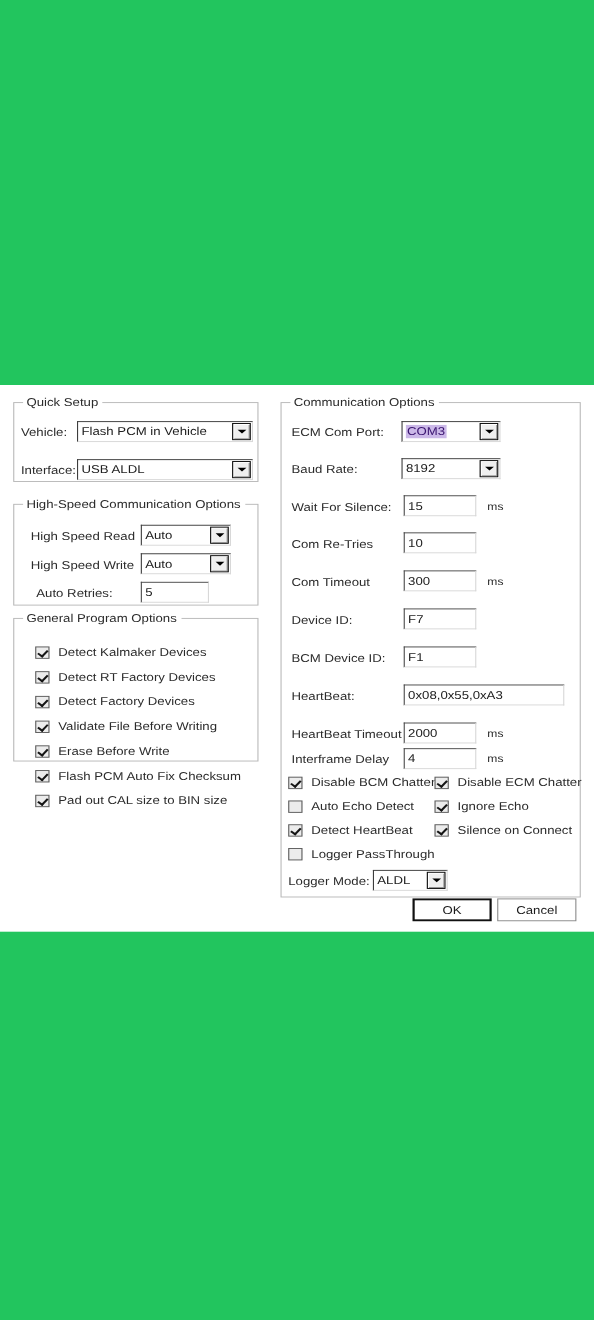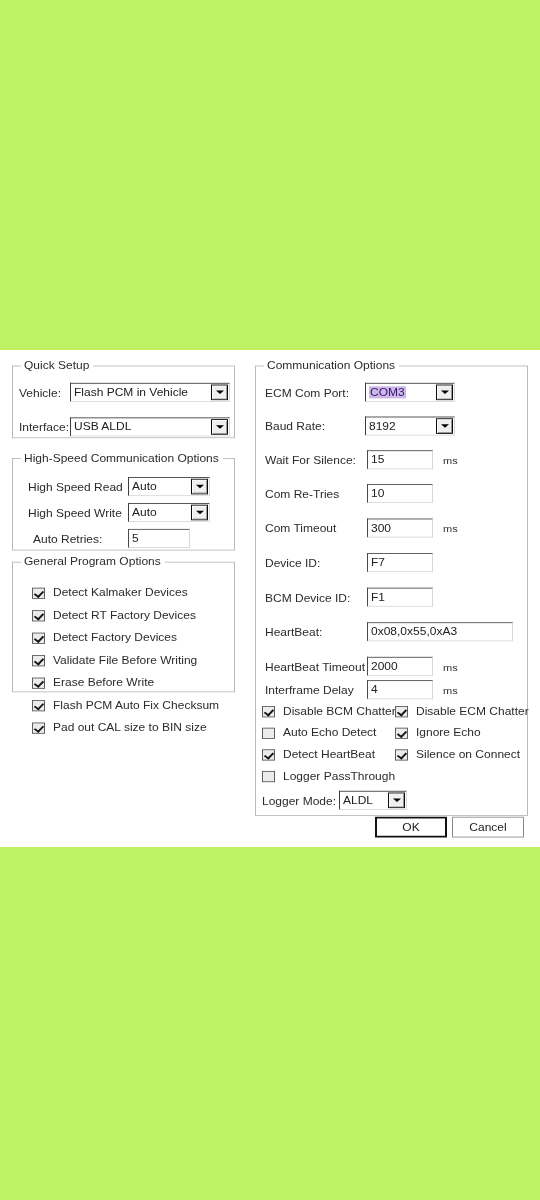--- a/index.html
+++ b/index.html
@@ -13,21 +13,21 @@
     height: 1200px;
     overflow: hidden;
     font-family: "Liberation Sans", sans-serif;
   }
 
   
   #stage {
     position: relative;
     width: 540px;
     height: 1200px;
-    background: #bef264;
+    background: #22c55e;
   }
 
   
   #dialog {
     position: absolute;
     left: 0;
     top: 350px;
     width: 540px;
     height: 497px;
     background: #ffffff;

